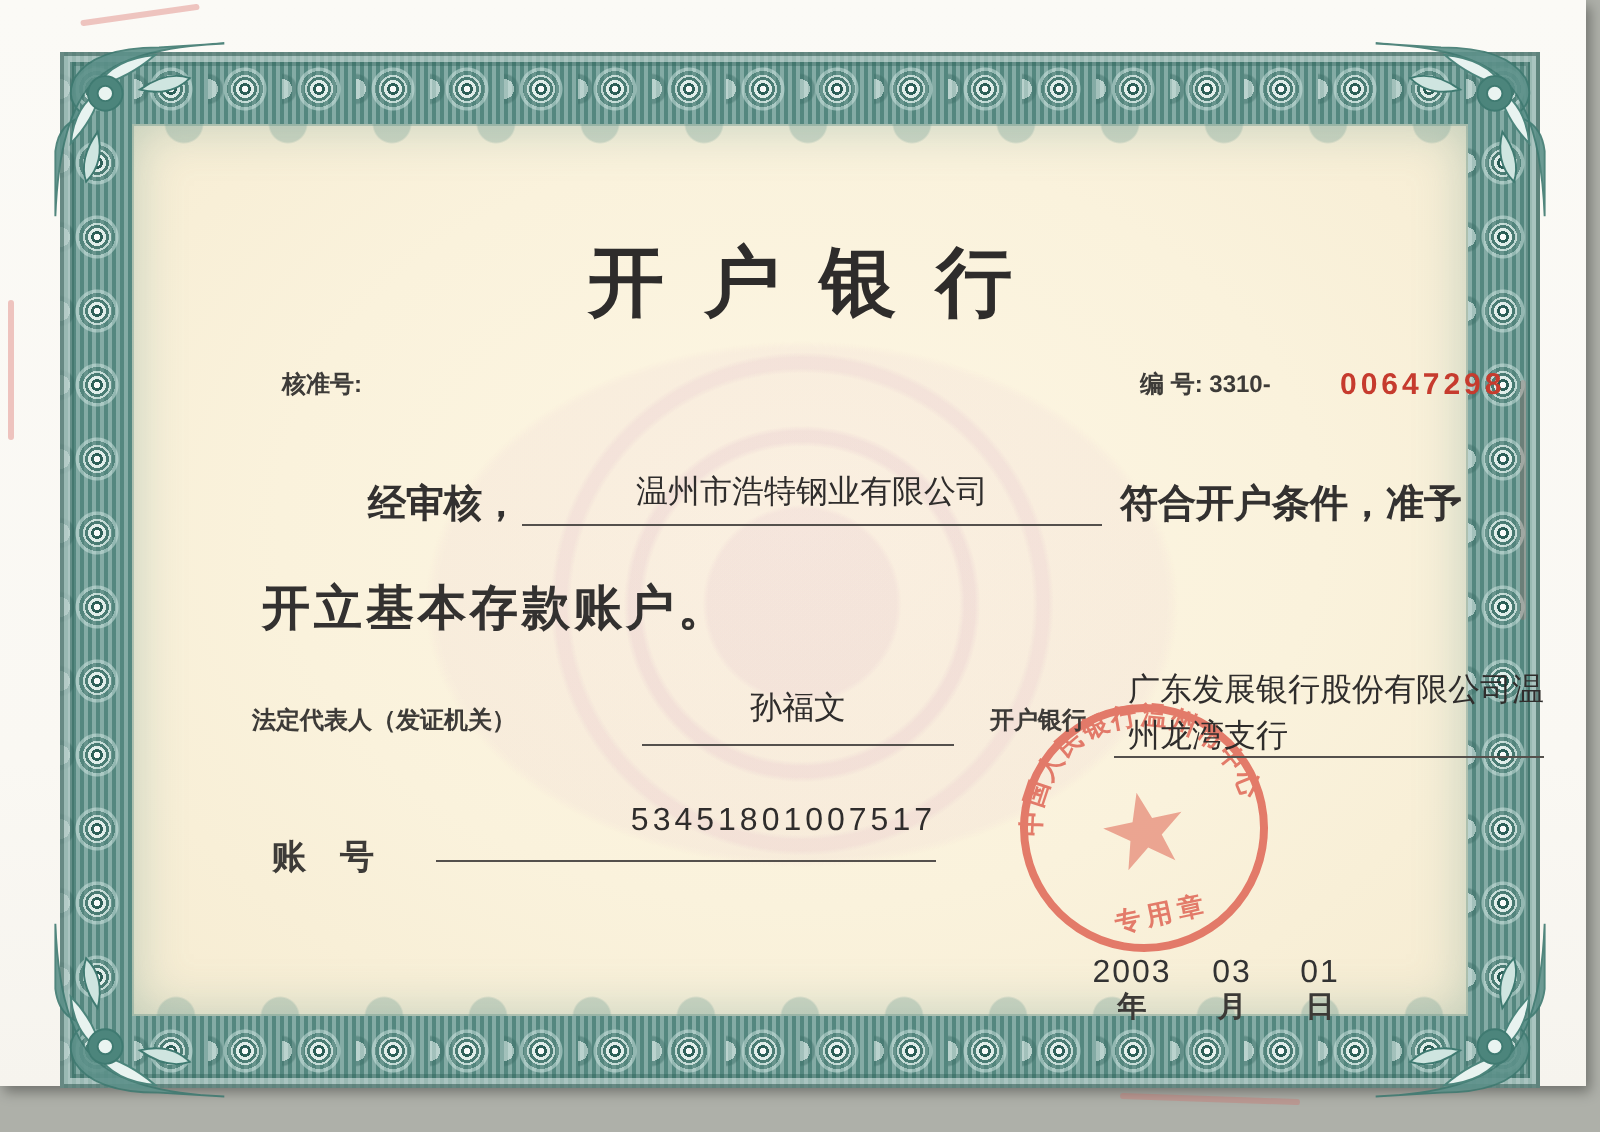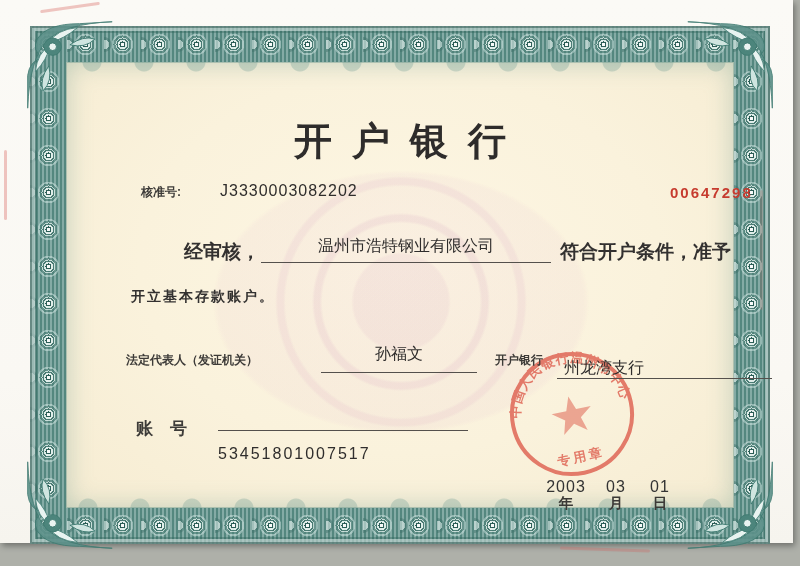--- a/index.html
+++ b/index.html
@@ -161,40 +161,41 @@
           </text>
           <polygon points="70,52 75,66 90,66 78,75 82,89 70,80 58,89 62,75 50,66 65,66" fill="#dd5a4a" opacity=".65"></polygon>
           <text x="70" y="118" text-anchor="middle" font-size="13" fill="#dd5a4a" font-weight="bold" letter-spacing="3">专用章</text>
         </svg>
 
         <div class="content">
 
           <h1 class="abs title">开户银行</h1>
 
           <span class="abs lbl" style="left:39px;top:86px;">核准号:</span>
-          <span class="abs val" style="left:118px;top:84px;letter-spacing:1px;">J3330003082202</span>
+          <span class="abs lbl" style="left:468px;top:86px;">编 号: 3310-</span>
           <span class="abs red" style="left:568px;top:86px;font-size:15px;">00647298</span>
 
           <span class="abs big" style="left:82px;top:141px;">经审核，</span>
           <span class="abs val" style="left:159px;top:138px;width:290px;text-align:center;">温州市浩特钢业有限公司</span>
           <span class="uline" style="left:159px;top:142px;width:290px;height:22px;"></span>
           <span class="abs big" style="left:458px;top:141px;">符合开户条件，准予</span>
 
-          <span class="abs big" style="left:29px;top:190px;font-size:14px;letter-spacing:2px;text-align:right;">开立基本存款账户。</span>
+          <span class="abs big" style="left:29px;top:190px;font-size:24px;letter-spacing:2px;text-align:right;">开立基本存款账户。</span>
 
           <span class="abs lbl" style="left:24px;top:254px;">法定代表人（发证机关）</span>
           <span class="abs val" style="left:219px;top:246px;width:156px;text-align:center;">孙福文</span>
           <span class="uline" style="left:219px;top:252px;width:156px;height:22px;"></span>
 
           <span class="abs lbl" style="left:393px;top:254px;">开户银行</span>
+          <span class="abs val bank-val" style="left:462px;top:236px;">广东发展银行股份有限公司温</span>
           <span class="abs val" style="left:462px;top:260px;">州龙湾支行</span>
           <span class="uline" style="left:455px;top:258px;width:215px;height:22px;"></span>
 
           <span class="abs lbl" style="left:34px;top:319px;font-size:17px;">账　号</span>
-          <span class="abs val" style="left:116px;top:304px;width:250px;text-align:left;letter-spacing:2px;margin-top:43px;">53451801007517</span>
+          <span class="abs val" style="left:116px;top:304px;width:250px;text-align:right;letter-spacing:2px;">53451801007517</span>
           <span class="uline" style="left:116px;top:310px;width:250px;height:22px;"></span>
 
           <div class="abs date-grid" style="left:436px;top:380px;">
             <span class="d">2003</span>
             <span class="d">03</span>
             <span class="d">01</span>
             <span class="u">年</span>
             <span class="u">月</span>
             <span class="u">日</span>
           </div>

